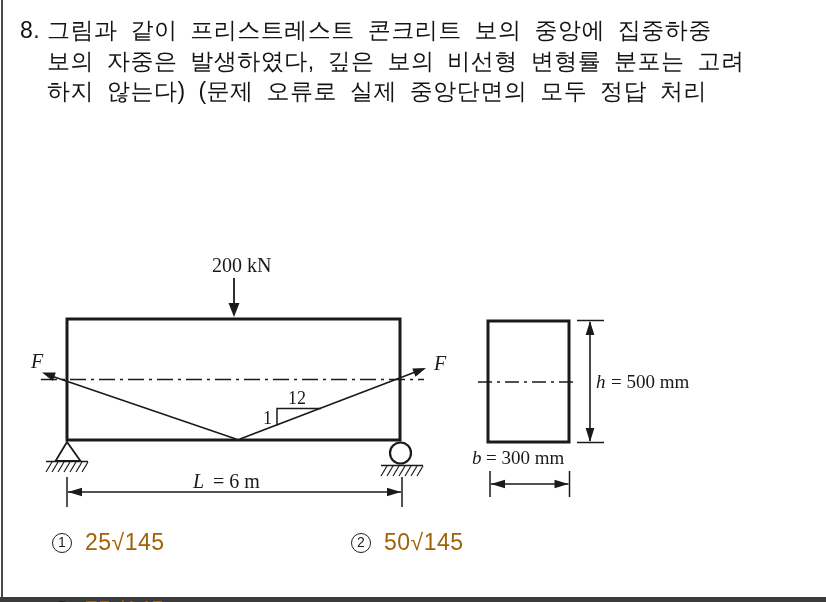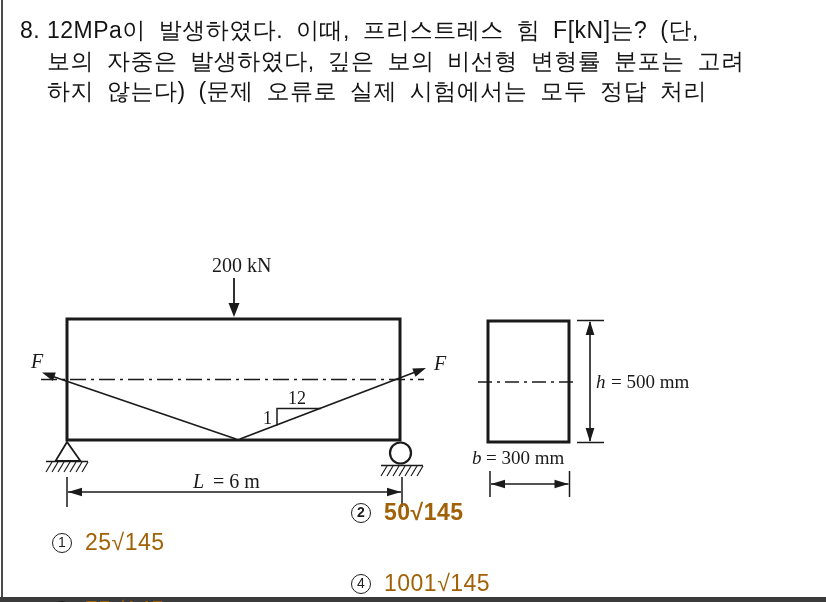--- a/index.html
+++ b/index.html
@@ -28,38 +28,38 @@
 
   
   .choice{position:absolute;height:24px;cursor:default;}
   .choice .marker{
     display:inline-block;box-sizing:border-box;width:20px;height:20px;margin-right:13px;
     border:1.4px solid #1d1d1d;border-radius:50%;
     font-size:14px;line-height:17px;text-align:center;vertical-align:3px;color:#1d1d1d;
   }
   .choice .ctext{font-size:23px;letter-spacing:.5px;color:#a16207;}
   #choice-1{left:52px;top:529px;}
-  #choice-2{left:351px;top:499px;font-weight:bold;}
+  #choice-2{left:351px;top:529px;}
   #choice-3{left:52px;top:576px;margin-top:21px;}
   #choice-4{left:351px;top:570px;}
 </style>
 </head>
 <body>
 
 <div id="page">
 
   <div id="left-border"></div>
   <div id="bottom-bar"></div>
 
   <div id="question">
     <span id="q-number">8.</span>
     <div id="q-lines">
-      <div class="q-line">12MPa이 발생하였다. 이때, 프리스트레스 힘 F[kN]는? (단,</div>
+      <div class="q-line">그림과 같이 프리스트레스트 콘크리트 보의 중앙에 집중하중</div>
       <div class="q-line">보의 자중은 발생하였다, 깊은 보의 비선형 변형률 분포는 고려</div>
-      <div class="q-line">하지 않는다) (문제 오류로 실제 시험에서는 모두 정답 처리</div>
+      <div class="q-line">하지 않는다) (문제 오류로 실제 중앙단면의 모두 정답 처리</div>
     </div>
   </div>
 
   <svg id="figure-svg" viewBox="0 0 826 602">
 
     <g>
 
       <line class="ln" x1="234" y1="278" x2="234" y2="306" stroke-width="1.8"></line>
       <polygon points="234,317 228.5,303 239.5,303" fill="#1a1a1a"></polygon>
       <text class="fig-serif" x="212" y="272" font-size="20">200 kN</text>
@@ -146,17 +146,14 @@
 
   <div class="choice" id="choice-1">
     <span class="marker">1</span><span class="ctext">25√145</span>
   </div>
   <div class="choice" id="choice-2">
     <span class="marker">2</span><span class="ctext">50√145</span>
   </div>
   <div class="choice" id="choice-3">
     <span class="marker">3</span><span class="ctext">75√145</span>
   </div>
-  <div class="choice" id="choice-4">
-    <span class="marker">4</span><span class="ctext">1001√145</span>
-  </div>
 
 </div>
 
 </body></html>

